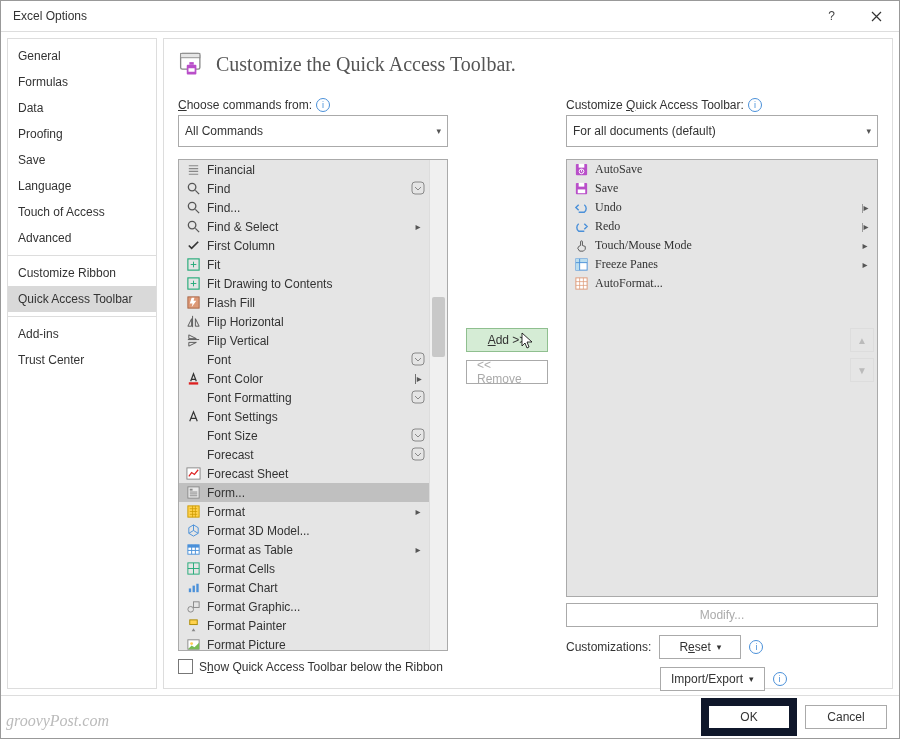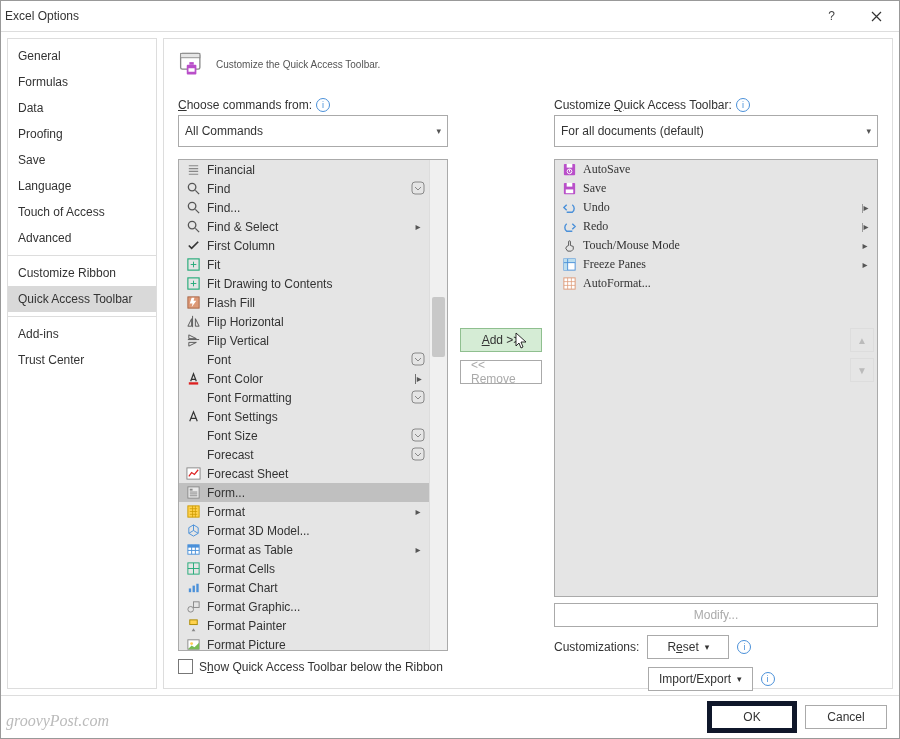--- a/index.html
+++ b/index.html
@@ -1,50 +1,50 @@
 <!DOCTYPE html>
 <html><head>
 <meta charset="utf-8">
 <style>
 html,body{margin:0;padding:0;font-family:"Segoe UI",Tahoma,sans-serif;font-size:12px;color:#333;background:#fff;}
 .window{width:900px;height:739px;border:1px solid #999;box-sizing:border-box;position:relative;background:#fff;display:flex;flex-direction:column;}
-.titlebar{height:30px;display:flex;align-items:center;padding:0 0 0 4px;border-bottom:1px solid #ddd;}
+.titlebar{height:30px;display:flex;align-items:center;padding:0 0 0 12px;border-bottom:1px solid #ddd;}
 .titlebar .title{flex:1;font-size:12px;}
 .titlebar .tbtn{width:45px;height:30px;display:flex;align-items:center;justify-content:center;color:#444;}
 .main{flex:1;display:flex;padding:6px;gap:6px;min-height:0;}
 .sidebar{width:150px;background:#fff;border:1px solid #ddd;padding:4px 0;box-sizing:border-box;}
 .side-item{padding:6px 10px;cursor:default;}
 .side-item.sel{background:#d9d9d9;}
 .side-sep{border-top:1px solid #ddd;margin:4px 0;}
 .content{flex:1;border:1px solid #ddd;box-sizing:border-box;padding:10px 14px;position:relative;min-width:0;}
 .header-row{display:flex;align-items:center;gap:10px;margin-bottom:18px;}
 .header-icon svg{width:28px;height:28px;}
-.header-text{font-size:10px;color:#555;}
-.cols{display:flex;gap:18px;align-items:flex-start;}
+.header-text{font-size:20px;color:#555;font-family:Liberation Serif, serif;}
+.cols{display:flex;gap:24px;align-items:flex-start;}
 .col-left{width:270px;}
 .col-mid{width:70px;display:flex;flex-direction:column;align-items:center;justify-content:center;gap:8px;padding-top:230px;}
 .col-right{flex:1;min-width:0;}
 .field-label{font-size:12px;margin-bottom:3px;display:flex;align-items:center;gap:4px;}
 .field-label u{text-decoration:underline;}
 .info-icon{display:inline-flex;width:12px;height:12px;border:1px solid #4a90d9;border-radius:50%;color:#4a90d9;font-size:9px;align-items:center;justify-content:center;}
 .combo{height:22px;border:1px solid #aaa;background:#fff;display:flex;align-items:center;padding:4px 6px;position:relative;cursor:default;}
 .combo .caret{position:absolute;right:6px;font-size:9px;color:#555;}
 .listbox{border:1px solid #aaa;background:#e5e5e5;position:relative;margin-top:12px;}
 .listbox.left{height:490px;}
 .listbox.right{height:436px;font-family:Liberation Serif, serif;}
 .lb-inner{position:absolute;inset:0;overflow:hidden;}
 .lb-scroll{position:absolute;top:0;right:0;width:17px;height:100%;background:#f0f0f0;border-left:1px solid #ddd;}
 .lb-thumb{position:absolute;left:2px;right:2px;background:#c8c8c8;border-radius:2px;}
 .lb-row{display:flex;align-items:center;height:19px;padding:0 4px 0 6px;gap:6px;cursor:default;}
 .lb-row.sel{background:#c0c0c0 !important;}
 .lb-row .ico{width:16px;height:16px;display:flex;align-items:center;justify-content:center;flex-shrink:0;}
 .lb-row .txt{flex:1;white-space:nowrap;overflow:hidden;}
 .lb-row .sub{width:16px;text-align:center;color:#555;font-size:10px;}
 .btn{height:22px;border:1px solid #aaa;background:#fff;display:flex;align-items:center;justify-content:center;padding:0 10px;min-width:60px;cursor:default;font-size:12px;}
-.btn.primary{border:5px solid #0f172a;}
+.btn.primary{border:8px solid #0f172a;}
 .btn.green{background:#d5ecd5;border:1px solid #8fbf8f;}
 .btn.disabled{color:#aaa;}
 .btn.drop::after{content:"▾";margin-left:6px;font-size:9px;}
 .checkbox-row{display:flex;align-items:center;gap:6px;margin-top:8px;}
 .chk{width:13px;height:13px;border:1px solid #777;background:#fff;}
 .right-controls{position:absolute;right:4px;top:230px;display:flex;flex-direction:column;gap:6px;}
 .arrow-btn{width:22px;height:22px;border:1px solid #ddd;display:flex;align-items:center;justify-content:center;color:#bbb;font-size:10px;}
 .footer{height:42px;border-top:1px solid #ddd;display:flex;align-items:center;justify-content:flex-end;padding:0 12px;gap:8px;}
 .bottom-row{display:flex;align-items:center;gap:8px;margin-top:8px;}
 .modify-row{margin-top:6px;}

